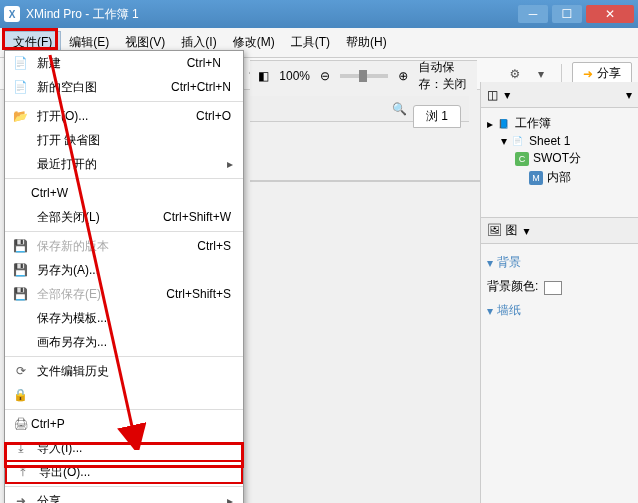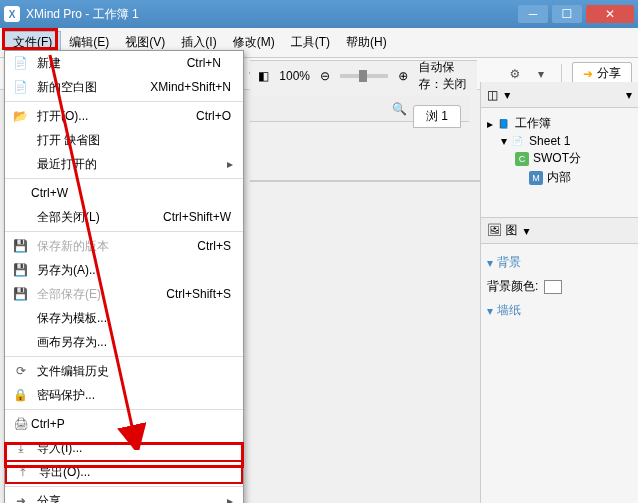--- a/index.html
+++ b/index.html
@@ -38,21 +38,21 @@
 .rp-tree { padding: 6px; flex: 0 0 110px; border-bottom: 1px solid #ccc; overflow: hidden; }
 .tree-row { display: flex; align-items: center; gap: 4px; padding: 1px 0; }
 .tree-row .ticon { width: 14px; height: 14px; display: flex; align-items: center; justify-content: center; font-size: 9px; }
 .tree-indent-1 { padding-left: 14px; }
 .tree-indent-2 { padding-left: 28px; }
 .tree-indent-3 { padding-left: 42px; }
 .badge-c { background: #5cb85c; color: #fff; width: 14px; height: 14px; display: flex; align-items: center; justify-content: center; font-size: 9px; border-radius: 2px; }
 .badge-m { background: #4a88c0; color: #fff; width: 14px; height: 14px; display: flex; align-items: center; justify-content: center; font-size: 9px; border-radius: 2px; }
 .rp-props { padding: 6px; }
 .rp-section-title { color: #4a88c0; padding: 4px 0; display: flex; align-items: center; gap: 4px; }
-.rp-field { display: flex; align-items: center; gap: 6px; padding: 3px 0; }
+.rp-field { display: flex; align-items: flex-end; gap: 6px; padding: 3px 0; }
 .colorchip { width: 18px; height: 14px; background: #fff; border: 1px solid #888; }
 .red-box { border: 3px solid #d00; position: absolute; pointer-events: none; z-index: 20; }
 .red-arrow { position: absolute; z-index: 21; pointer-events: none; }
 </style>
 </head>
 <body>
 
 <div class="titlebar">
   <div class="icon">X</div>
   <div class="title">XMind Pro - 工作簿 1</div>
@@ -98,21 +98,21 @@
 <div class="dropdown">
   <div class="row">
       <span class="ricon">📄</span>
       <span class="rlabel">新建</span>
       <span class="rshortcut">Ctrl+N</span>
       <span class="rarrow"></span>
     </div>
   <div class="row">
       <span class="ricon">📄</span>
       <span class="rlabel">新的空白图</span>
-      <span class="rshortcut">XMind+Shift+N</span>
+      <span class="rshortcut">Ctrl+Ctrl+N</span>
     </div>
   <hr>
   <div class="row">
       <span class="ricon">📂</span>
       <span class="rlabel">打开(O)...</span>
       <span class="rshortcut">Ctrl+O</span>
     </div>
   <div class="row">
       <span class="ricon"></span>
       <span class="rlabel">打开 缺省图</span>
@@ -155,21 +155,20 @@
       <span class="ricon"></span>
       <span class="rlabel">画布另存为...</span>
     </div>
   <hr>
   <div class="row">
       <span class="ricon">⟳</span>
       <span class="rlabel">文件编辑历史</span>
     </div>
   <div class="row">
       <span class="ricon">🔒</span>
-      <span class="rlabel">密码保护...</span>
     </div>
   <hr>
   <div class="row">
       <span class="ricon">🖨</span>
       <span class="rshortcut">Ctrl+P</span>
     </div>
   <div class="row">
       <span class="ricon">⤓</span>
       <span class="rlabel">导入(I)...</span>
     </div>

